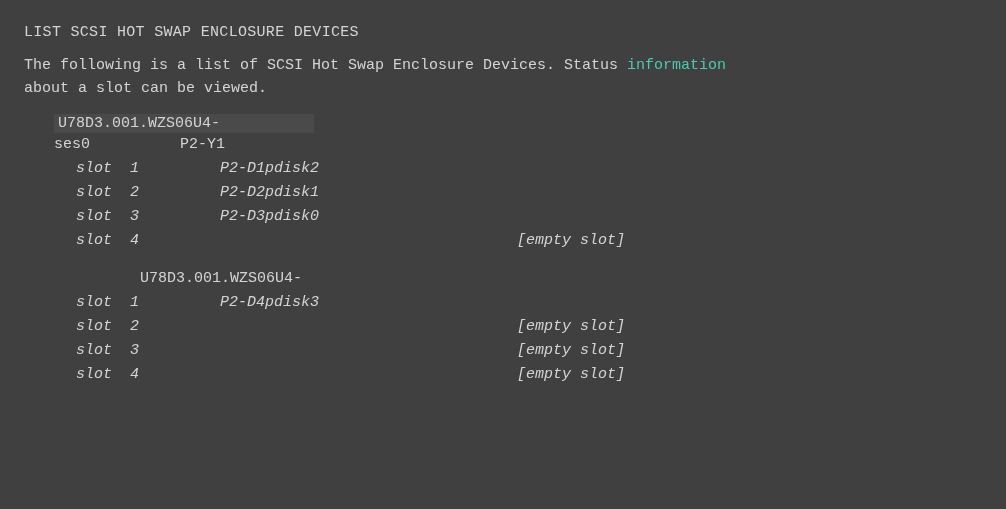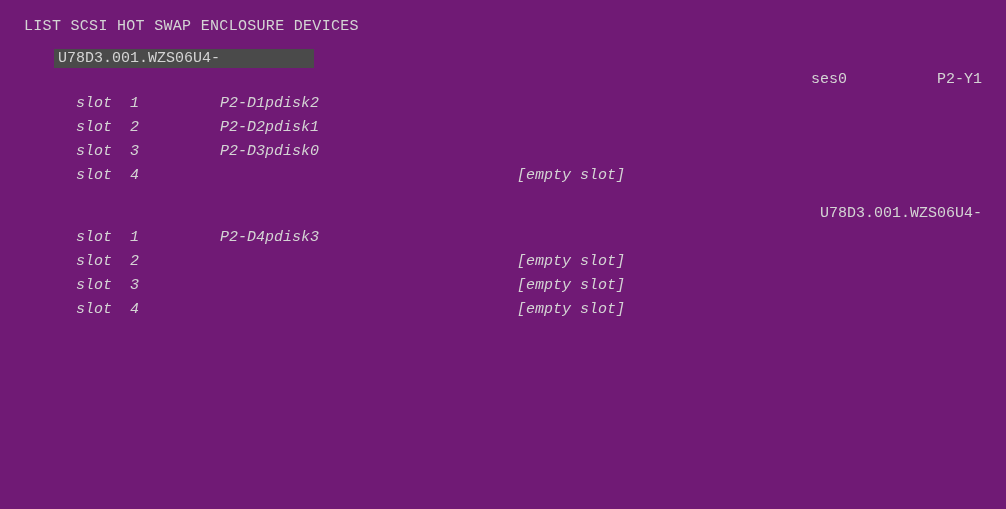--- a/index.html
+++ b/index.html
@@ -17,22 +17,22 @@
       height: 509px;
       overflow: hidden;
       display: flex;
       align-items: flex-start;
       justify-content: flex-start;
     }
 
     .terminal {
       width: 100%;
       height: 100%;
-      padding: 18px 24px;
-      background-color: #701a75;
+      padding: 24px 24px;
+      background-color: #404040;
     }
 
     .title-line {
       color: #d4d4d4;
       margin-bottom: 14px;
       letter-spacing: 0.02em;
     }
 
     .description {
       color: #d4d4d4;
@@ -65,33 +65,36 @@
     .device-row {
       display: flex;
       line-height: 1.6;
       white-space: pre;
       font-style: italic;
     }
 
     .ses-header {
       white-space: pre;
       line-height: 1.6;
-      text-align: right;
     }
 
     .section-gap {
       height: 14px;
     }
   </style>
 </head>
 <body>
 
 <div class="terminal">
   <div class="title-line">LIST SCSI HOT SWAP ENCLOSURE DEVICES</div>
 
+  <div class="description">
+    <span>The following is a list of SCSI Hot Swap Enclosure Devices. Status </span><span class="highlight">information</span><br>
+    <span>about a slot can be viewed.</span>
+  </div>
 
 
   <div class="device-list">
 
     <div>
       <span class="selected-row">U78D3.001.WZS06U4-</span>
     </div>
 
     <div class="ses-header"><span style="display:inline-block;width:30px;"></span><span>ses0</span>          <span>P2-Y1</span></div>
     <div class="device-row"><span style="display:inline-block;width:52px;"></span>slot  1         <span>P2-D1</span>                    <span>pdisk2</span></div>

